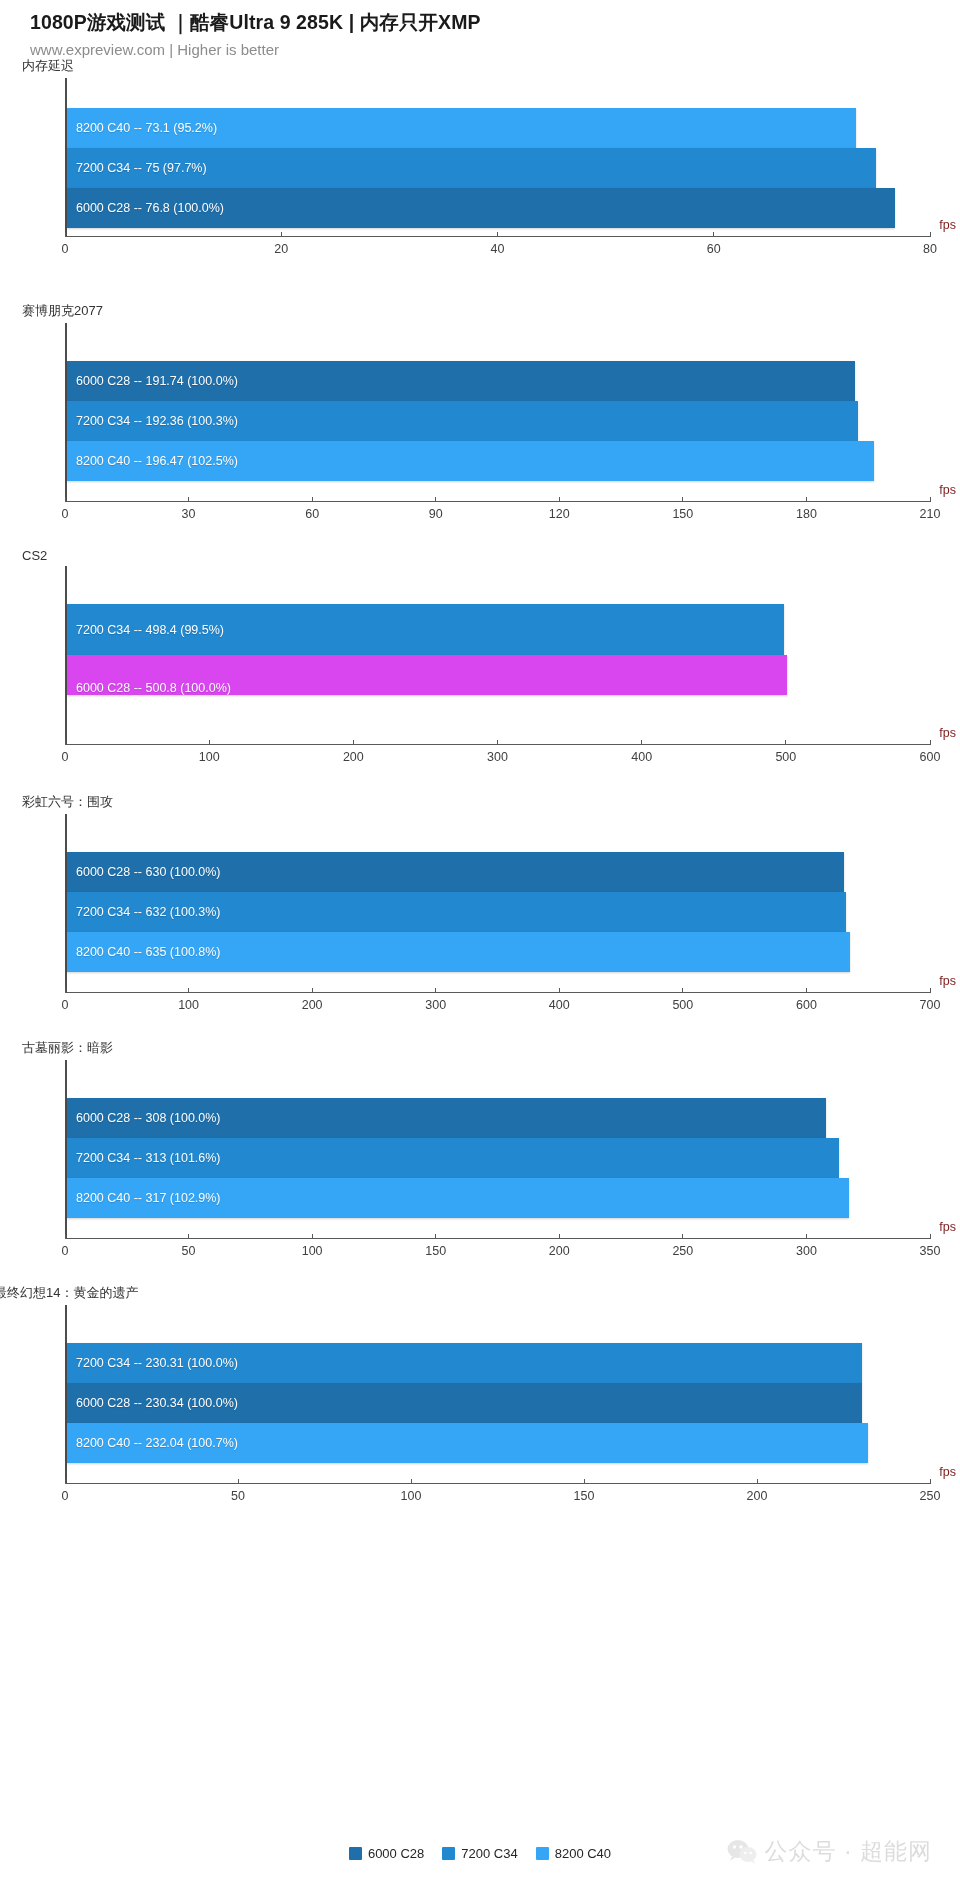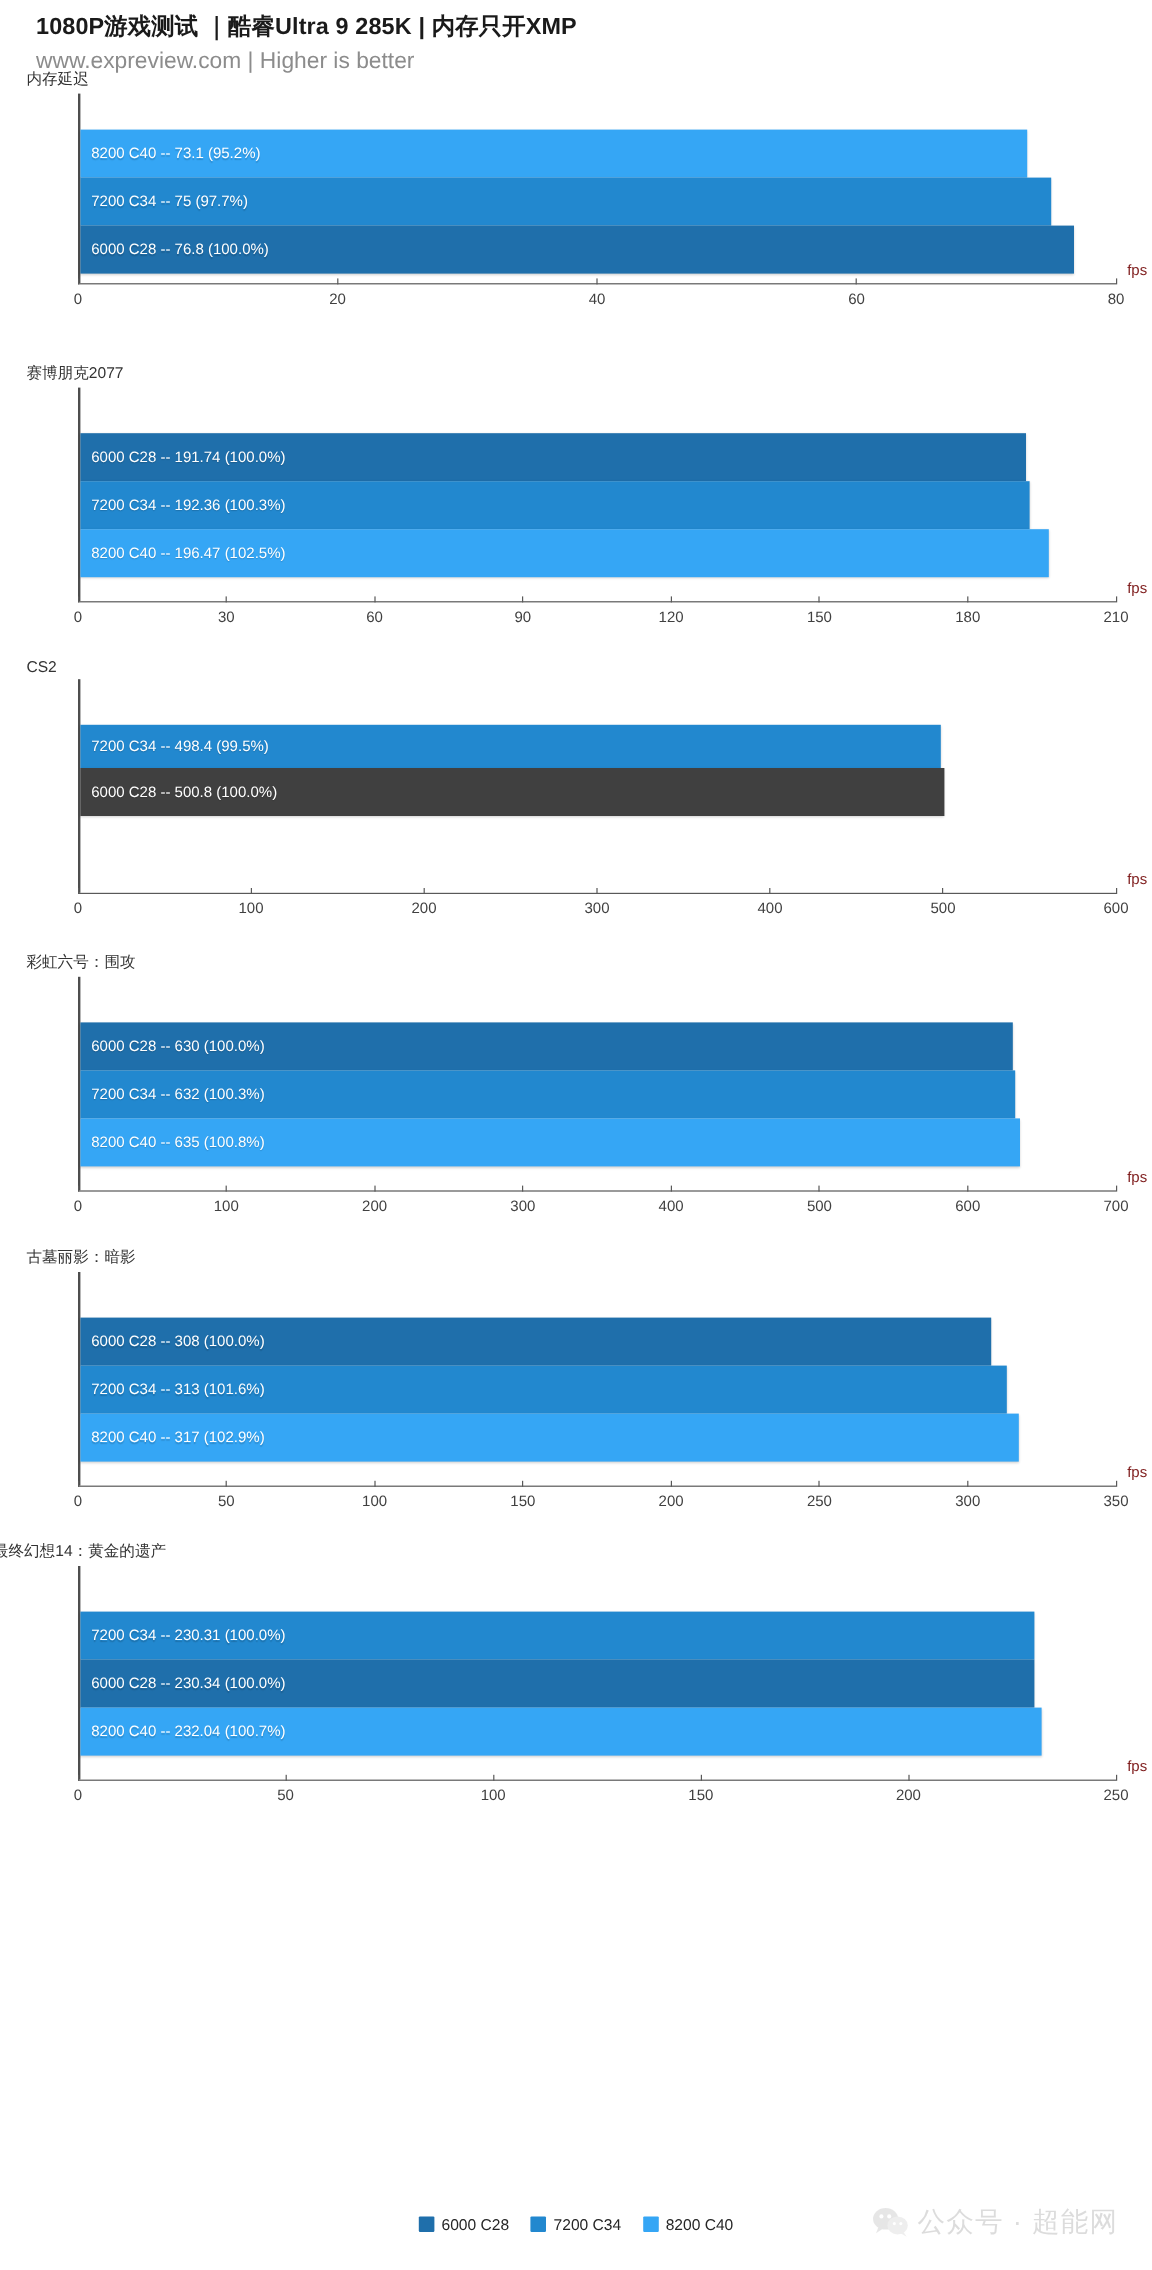--- a/index.html
+++ b/index.html
@@ -25,21 +25,21 @@
   .header { padding: 10px 0 0 30px; }
   .main-title {
     font-size: 19.5px;
     font-weight: bold;
     color: #1a1a1a;
     letter-spacing: 0.1px;
     line-height: 1.3;
     white-space: nowrap;
   }
   .sub-title {
-    font-size: 19px;
+    font-size: 15px;
     color: #8c8c8c;
     margin-top: 5px;
     line-height: 1.3;
     white-space: nowrap;
   }
   
   .chart-block {
     position: relative;
     margin-left: 0;
   }
@@ -227,27 +227,27 @@
             <div class="ticklabel" style="left: 85.7143%;">180</div>
             <div class="tick" style="left: calc(100% - 0.5px); top: -5px;"></div>
             <div class="ticklabel" style="left: 100%;">210</div>
           </div>
         </div>
       </div>
       <div class="chart-block" style="position: absolute; left: 0px; right: 0px; top: 548px;">
         <div class="chart-title">CS2</div>
         <div class="plot" style="height: 178px;">
           <div class="bars" style="padding-top: 38px; box-sizing: border-box;">
-            <div class="bar-row" style="height: 36px; margin-bottom: 0px;">
+            <div class="bar-row" style="height: 51px; margin-bottom: 0px;">
               <div class="bar" style="width: 83.0667%; background: rgb(34, 136, 207);">
                 <span class="bar-label">7200 C34  --  498.4 (99.5%)</span>
               </div>
             </div>
             <div class="bar-row" style="height: 40px; margin-bottom: 0px;">
-              <div class="bar" style="width: 83.4667%; background: #404040;">
+              <div class="bar" style="width: 83.4667%; background: #d946ef; align-items: flex-end;">
                 <span class="bar-label">6000 C28  --  500.8 (100.0%)</span>
               </div>
             </div>
           </div>
         </div>
         <div style="margin-left: 65px; margin-right: 30px; position: relative;">
           <div class="axis"></div>
           <div class="unit" style="right: -26px; top: -18px;">fps</div>
           <div class="tickwrap">
             <div class="tick" style="left: calc(0% - 0.5px); top: -5px;"></div>

